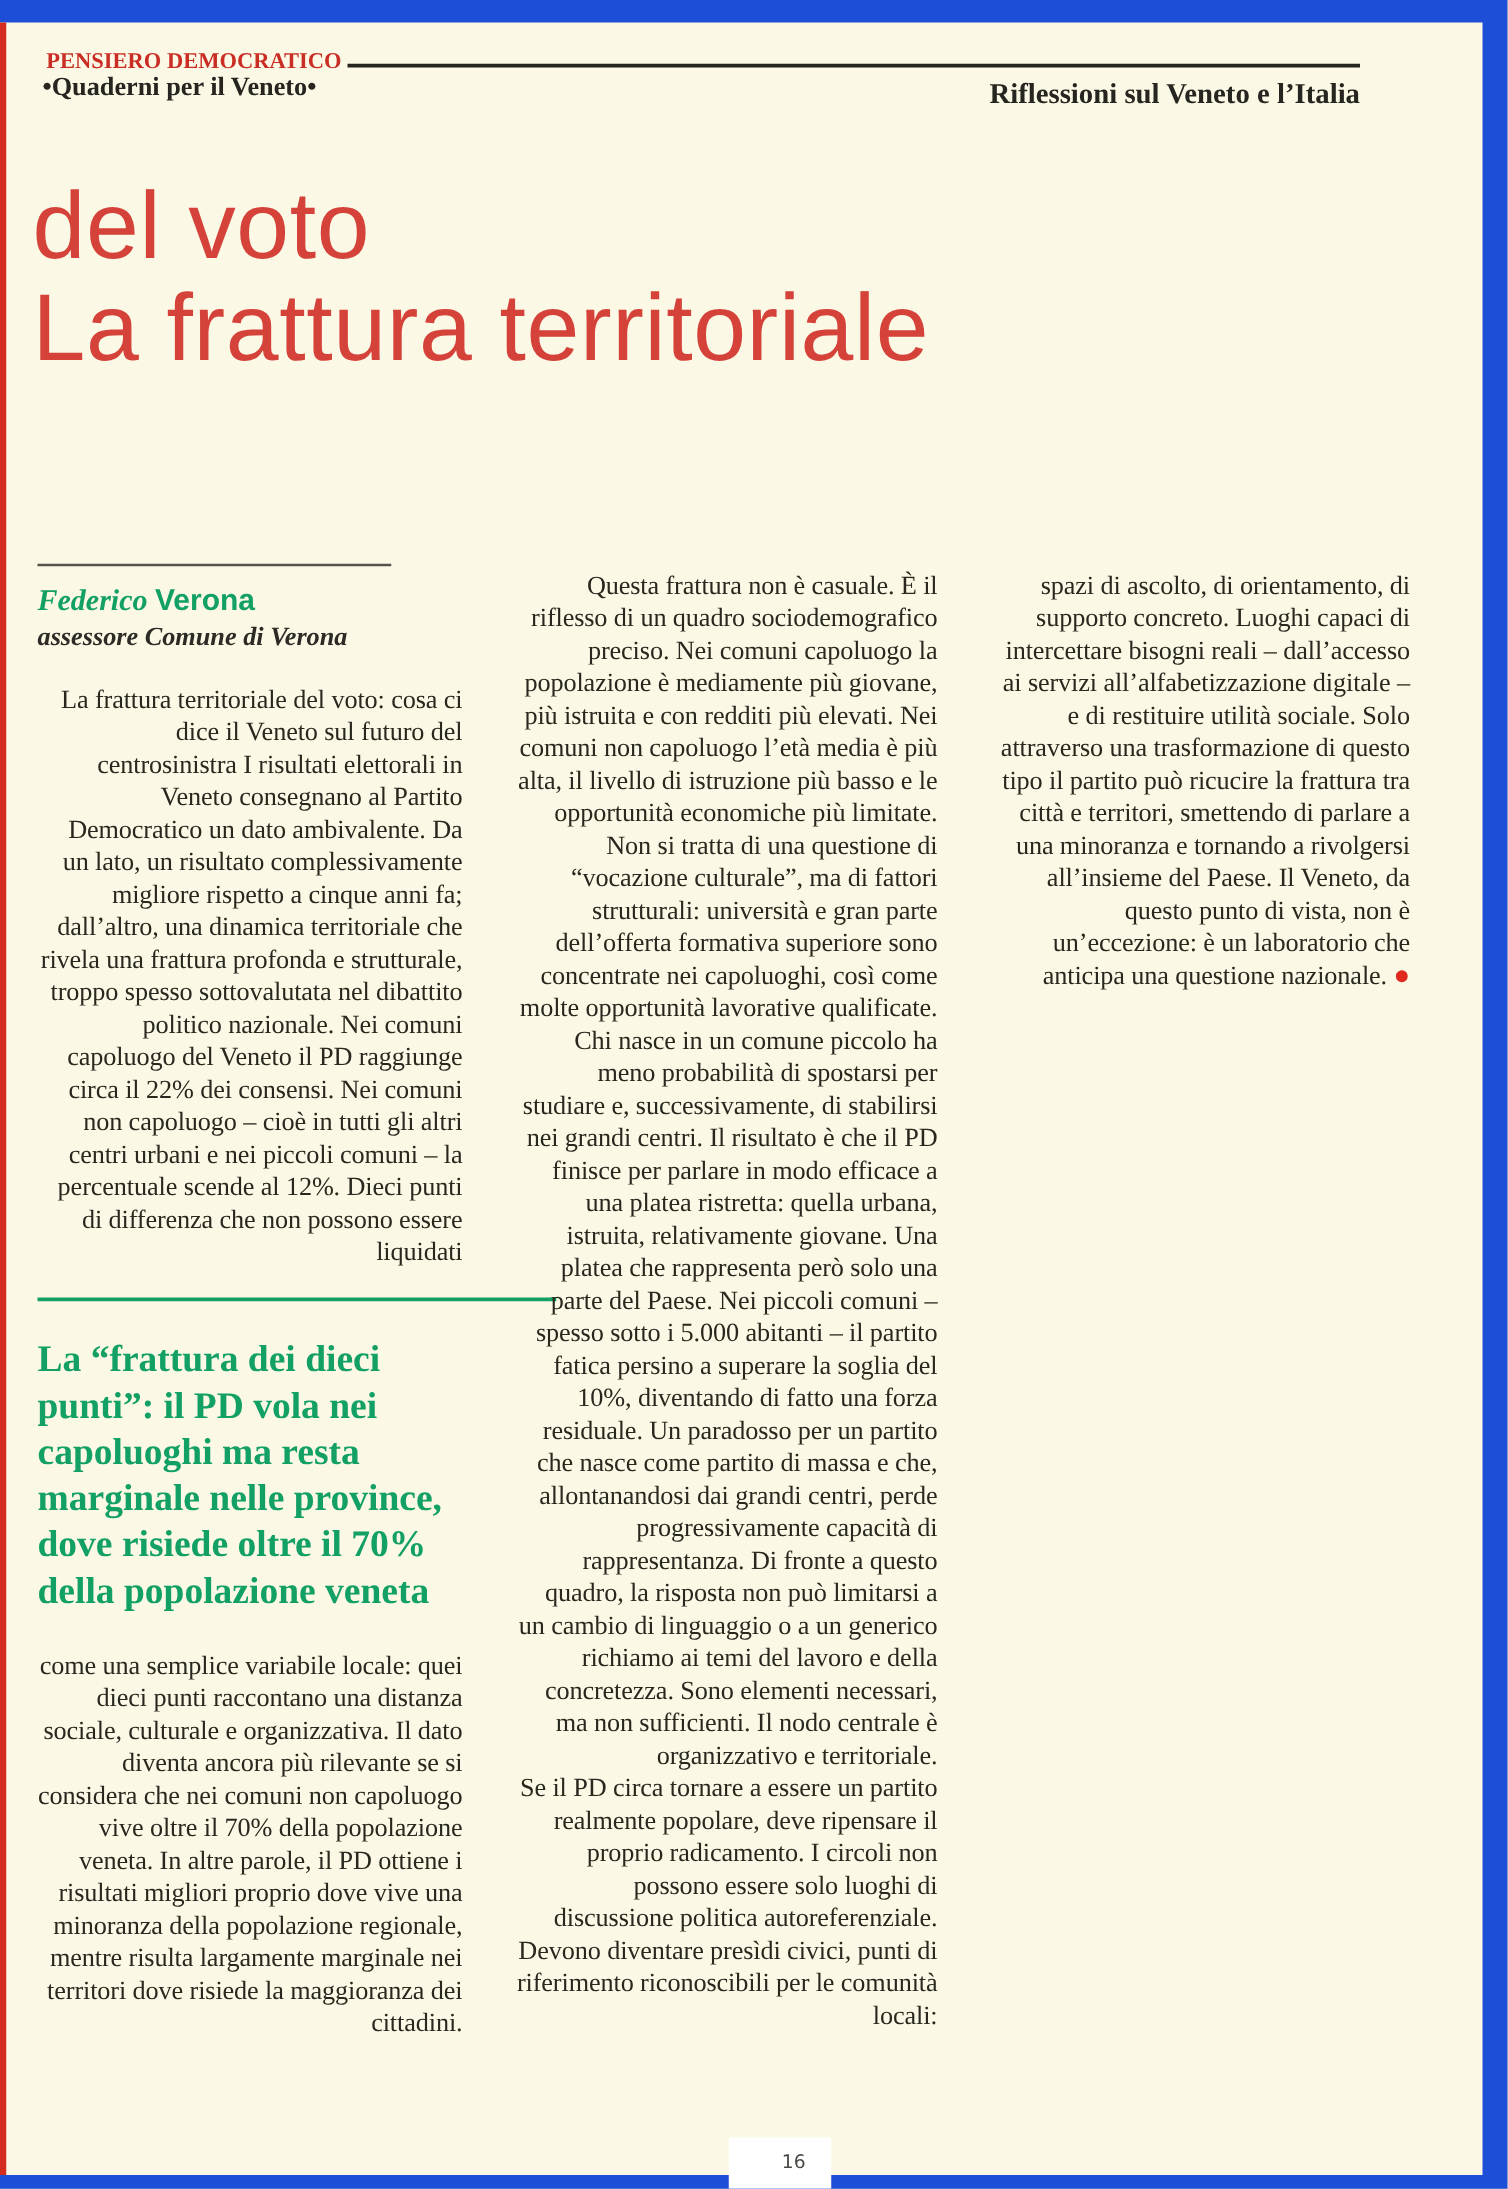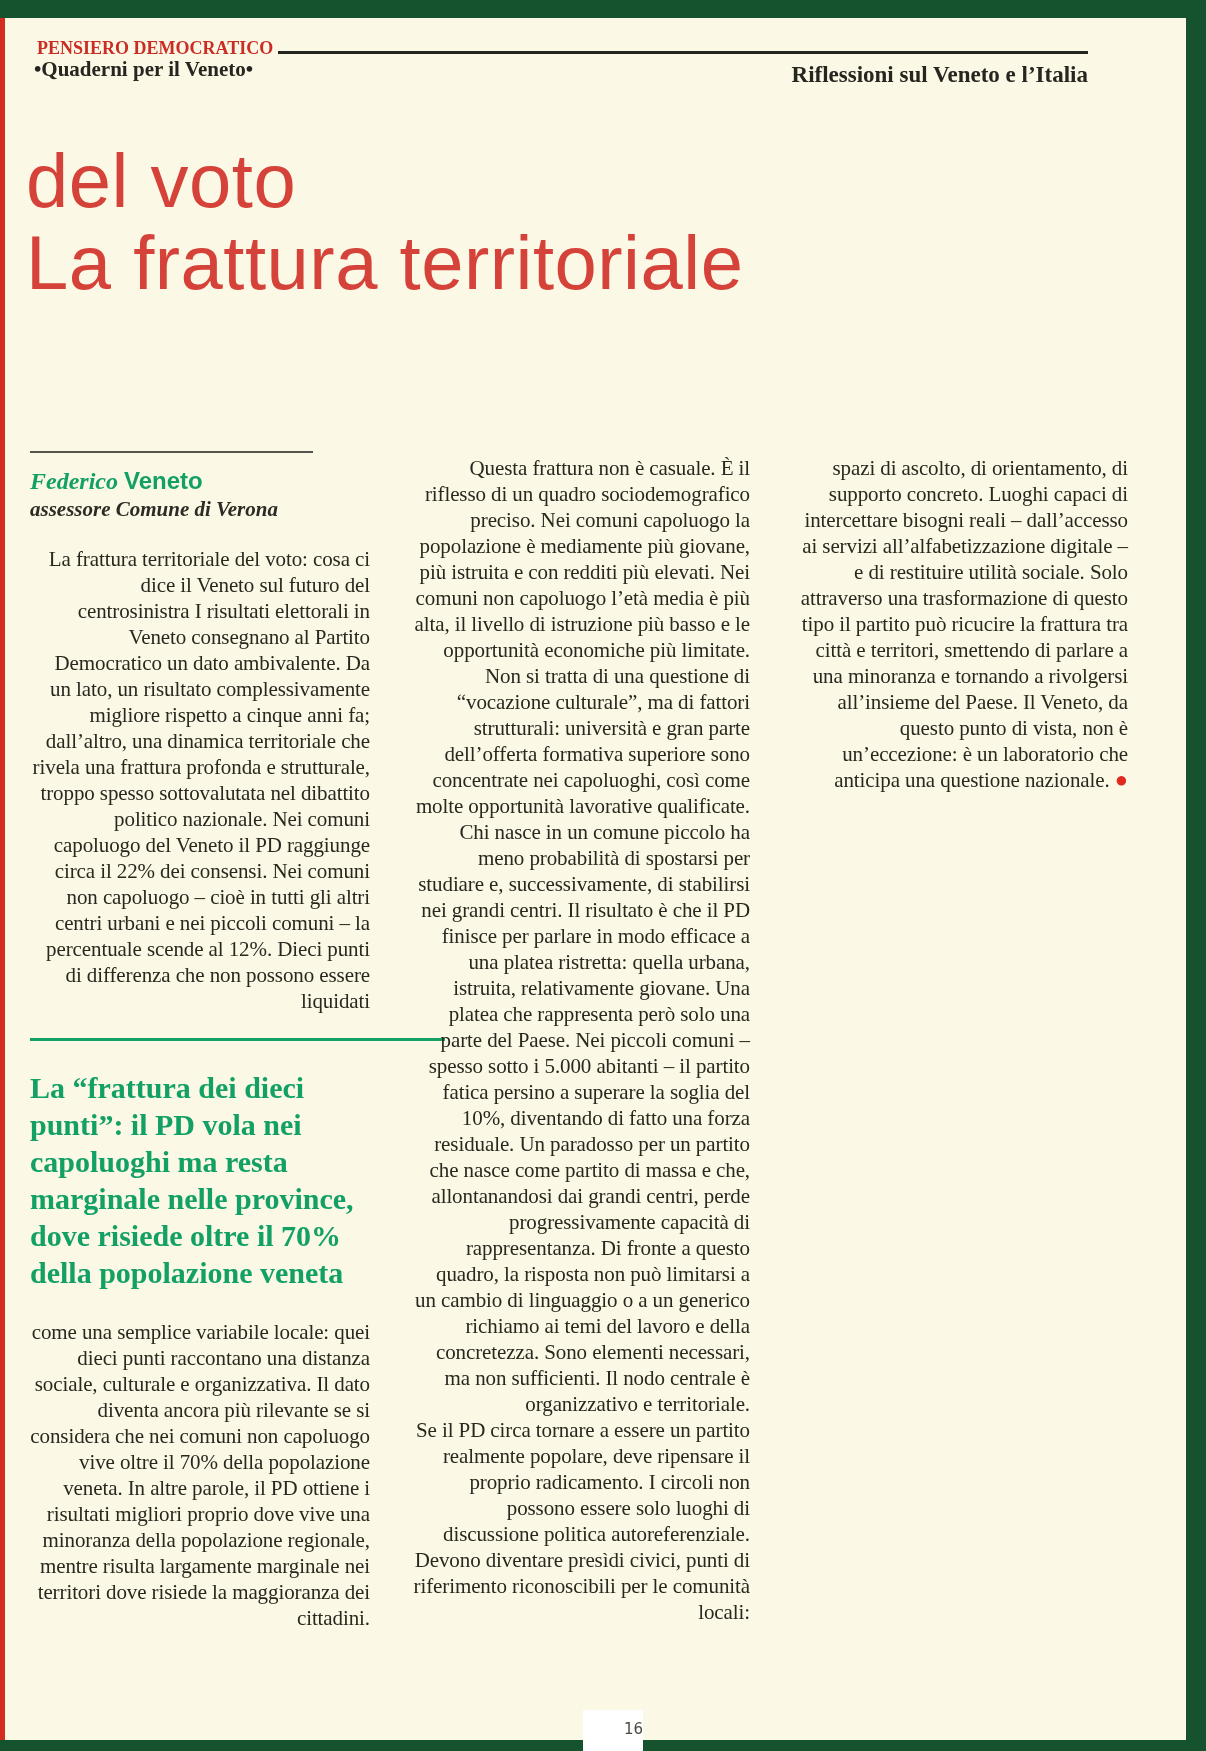--- a/index.html
+++ b/index.html
@@ -1,19 +1,19 @@
 <!DOCTYPE html>
 <html lang="it"><head>
 <meta charset="utf-8">
 <style>
   * { margin:0; padding:0; box-sizing:content-box; }
   body { background:#e8e8e8; font-family:"Liberation Serif", serif; }
   .canvas {
     position:relative; width:1206px; height:1751px;
-    background:#14532d; overflow:hidden; margin:0 auto;
+    background:#1d4ed8; overflow:hidden; margin:0 auto;
   }
   .page {
     position:absolute; left:0; top:18px; width:1186px; height:1722px;
     background:#fbf8e5;
   }
   .left-red-line {
     position:absolute; left:0; top:0; width:5px; height:100%;
     background:#d42d20;
   }
   
@@ -79,22 +79,22 @@
   .pullquote {
     margin-top:28px; width:345px;
     font-family:"Liberation Serif", serif; font-weight:700;
     font-size:30px; line-height:37px; color:#12a065;
   }
   .part2 { margin-top:28px; }
   .end-dot { color:#e0281e; font-size:22px; line-height:26px; }
   
   .page-number-tab {
     position:absolute; left:583px; top:1710px; width:60px; height:41px;
-    background:#ffffff; text-align:right;
-    font-family:"DejaVu Sans", sans-serif; font-size:15px; color:#4a4a45;
+    background:#ffffff; text-align:center;
+    font-family:"DejaVu Sans", sans-serif; font-size:15px; color:#4a4a45;padding-left:22px;
   }
   .page-number-tab span { display:inline-block; margin-top:10px; }
 </style>
 </head>
 <body>
 
 <div class="canvas">
   <div class="page">
     <div class="left-red-line"></div>
 
@@ -104,21 +104,21 @@
     <div class="section-title">Riflessioni sul Veneto e l’Italia</div>
 
     <h1 class="title">
       <span>del voto</span>
       <span>La frattura territoriale</span>
     </h1>
 
     <div class="author-rule"></div>
     <div class="author">
       <span class="a-first">Federico</span>
-      <span class="a-last">Veneto</span>
+      <span class="a-last">Verona</span>
     </div>
     <div class="author-role">assessore Comune di Verona</div>
 
     <div class="col col1">
       <p class="body-p">La frattura territoriale del voto: cosa ci dice il Veneto sul futuro del centrosinistra I risultati elettorali in Veneto consegnano al Partito Democratico un dato ambivalente. Da un lato, un risultato complessivamente migliore rispetto a cinque anni fa; dall’altro, una dinamica territoriale che rivela una frattura profonda e strutturale, troppo spesso sottovalutata nel dibattito politico nazionale. Nei comuni capoluogo del Veneto il PD raggiunge circa il 22% dei consensi. Nei comuni non capoluogo – cioè in tutti gli altri centri urbani e nei piccoli comuni – la percentuale scende al 12%. Dieci punti di differenza che non possono essere liquidati</p>
       <div class="pq-rule"></div>
       <div class="pullquote">La “frattura dei dieci punti”: il PD vola nei capoluoghi ma resta marginale nelle province, dove risiede oltre il 70% della popolazione veneta</div>
       <p class="body-p part2">come una semplice variabile locale: quei dieci punti raccontano una distanza sociale, culturale e organizzativa. Il dato diventa ancora più rilevante se si considera che nei comuni non capoluogo vive oltre il 70% della popolazione veneta. In altre parole, il PD ottiene i risultati migliori proprio dove vive una minoranza della popolazione regionale, mentre risulta largamente marginale nei territori dove risiede la maggioranza dei cittadini.</p>
     </div>
 

